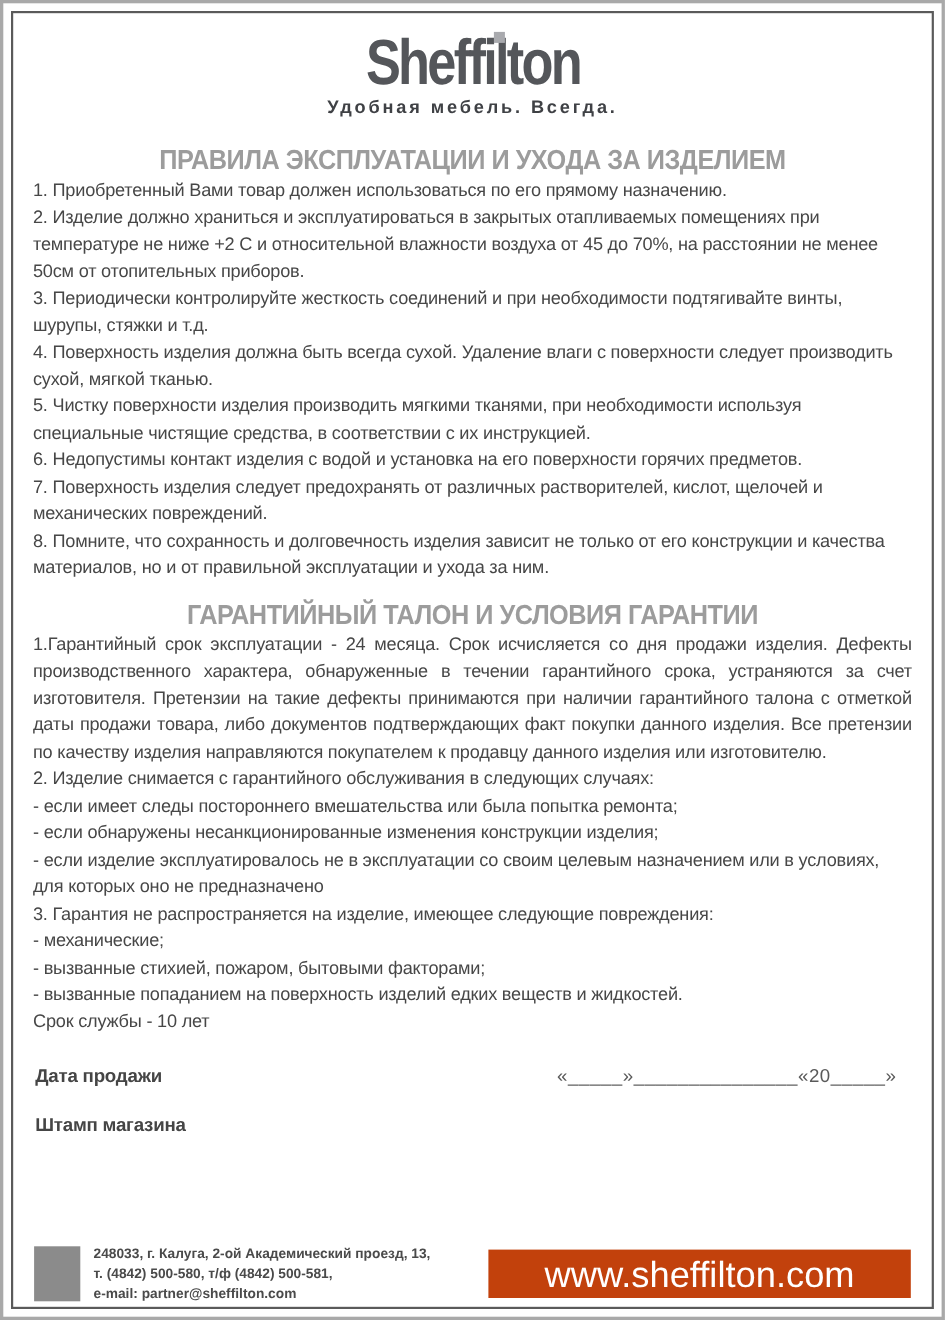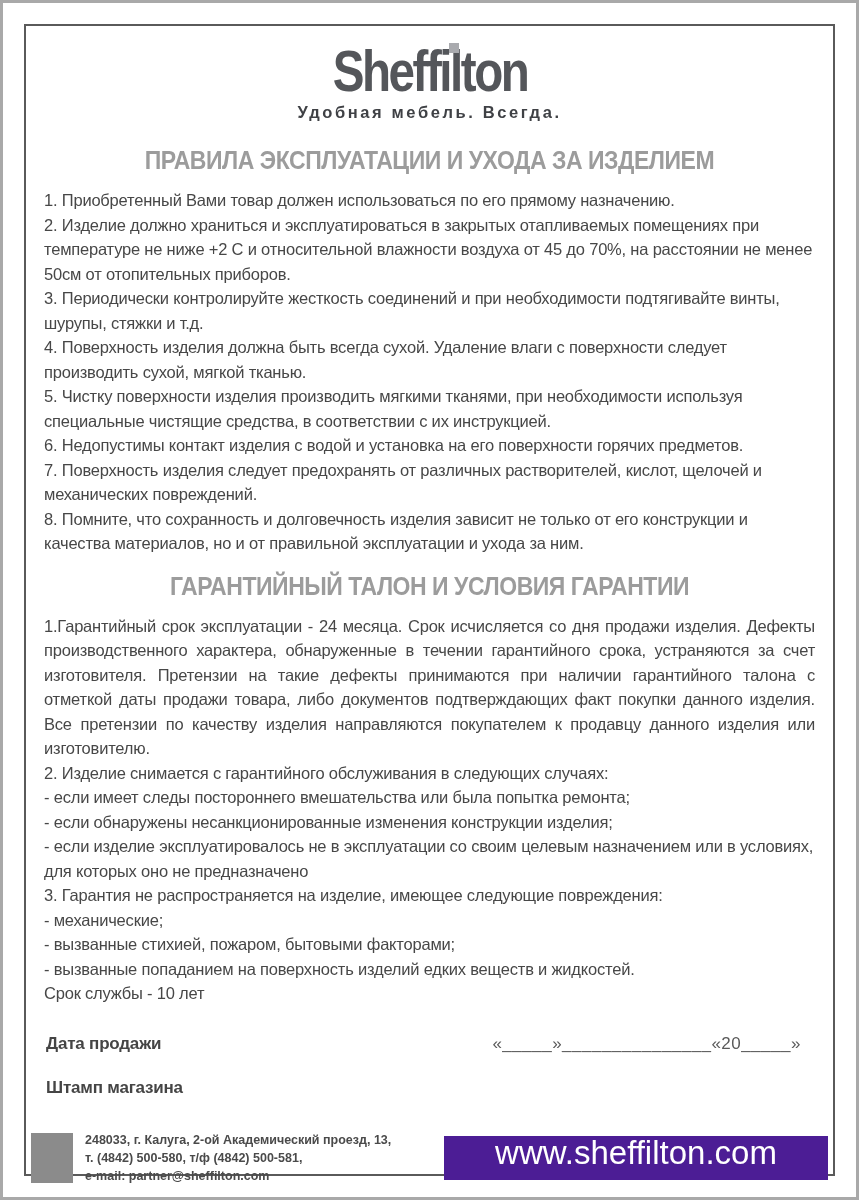--- a/index.html
+++ b/index.html
@@ -3,21 +3,21 @@
 <meta charset="utf-8">
 <style>
   html,body{margin:0;padding:0;background:#e8e8e8;}
   .page{
     position:relative;
     width:859px;height:1200px;
     margin:0 auto;
     background:#fff;
     box-sizing:border-box;
     border:3px solid #a9a9a9;
-    padding:21px;
+    padding:7px;
     font-family:"Liberation Sans",sans-serif;
     color:#484848;
   }
   .inner{
     box-sizing:border-box;
     border:2px solid #5a5a5a;
     width:100%;height:100%;
     padding:12px 18px 0 18px;
     overflow:hidden;
   }
@@ -40,21 +40,21 @@
   
   .sec-title{
     text-align:center;font-weight:bold;color:#9c9c9c;
     font-size:25px;letter-spacing:-0.5px;
     transform:scaleX(0.92);transform-origin:center;
     margin:0;white-space:nowrap;
   }
   .sec-title.first{margin-top:24px;}
   .sec-title.second{margin-top:16px;}
   
-  .body-block{margin-top:13px;}
+  .body-block{}
   .body-block p{
     margin:0;font-size:16.5px;line-height:24.5px;
     letter-spacing:-0.2px;color:#474747;
   }
   .body-block p.justify{text-align:justify;}
   
   .sale-row{
     display:flex;justify-content:space-between;align-items:flex-end;
     margin-top:28px;padding:0 14px 0 2px;
   }
@@ -67,21 +67,21 @@
     display:flex;align-items:stretch;height:50px;
   }
   .footer-square{width:42px;height:50px;background:#8b8b8b;flex:0 0 auto;}
   .address{
     flex:0 0 auto;margin-left:12px;align-self:center;
     font-size:12.5px;line-height:18px;color:#4a4a4a;font-weight:bold;
   }
   .footer-spacer{flex:1 1 auto;}
   .site-banner{
     flex:0 0 auto;width:384px;height:44px;margin-top:3px;
-    background:#4c1d95;display:flex;align-items:flex-start;justify-content:center;
+    background:#c2410c;display:flex;align-items:center;justify-content:center;
   }
   .site-url{color:#ffffff;font-size:33px;letter-spacing:0px;line-height:1;}
 </style>
 </head>
 <body>
 
 <div class="page">
   <div class="inner">
 
     <div class="brand">

